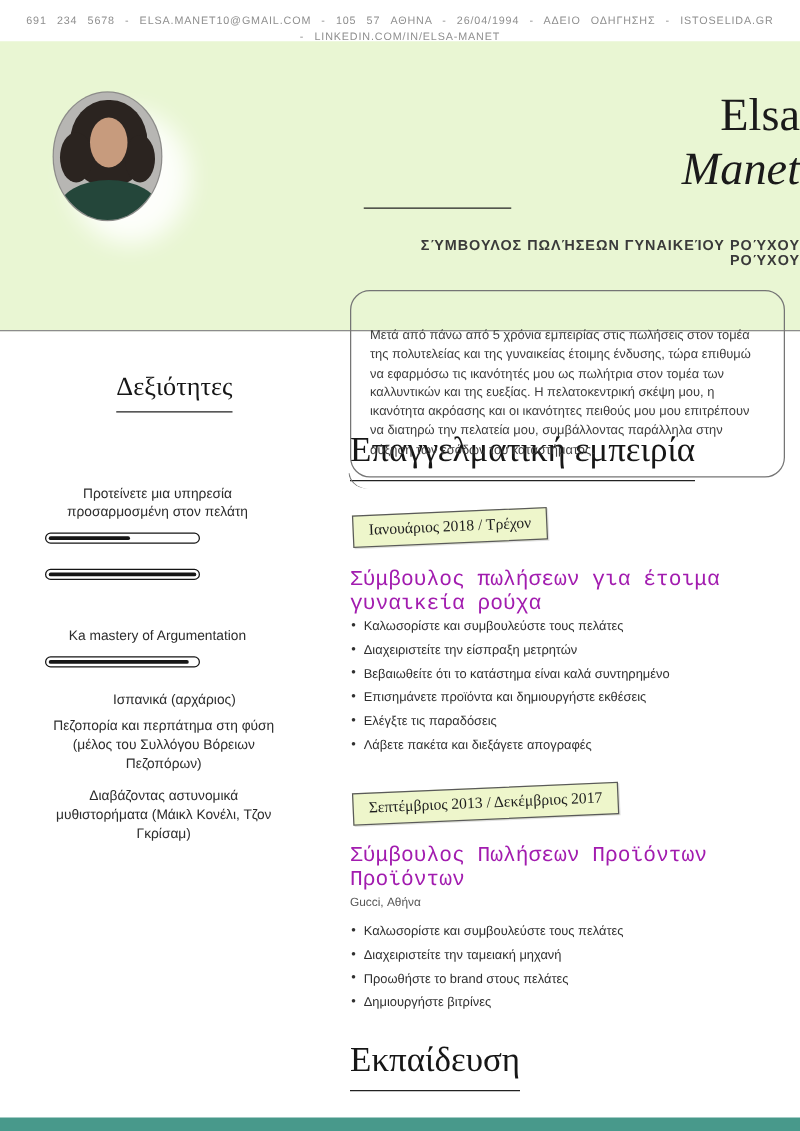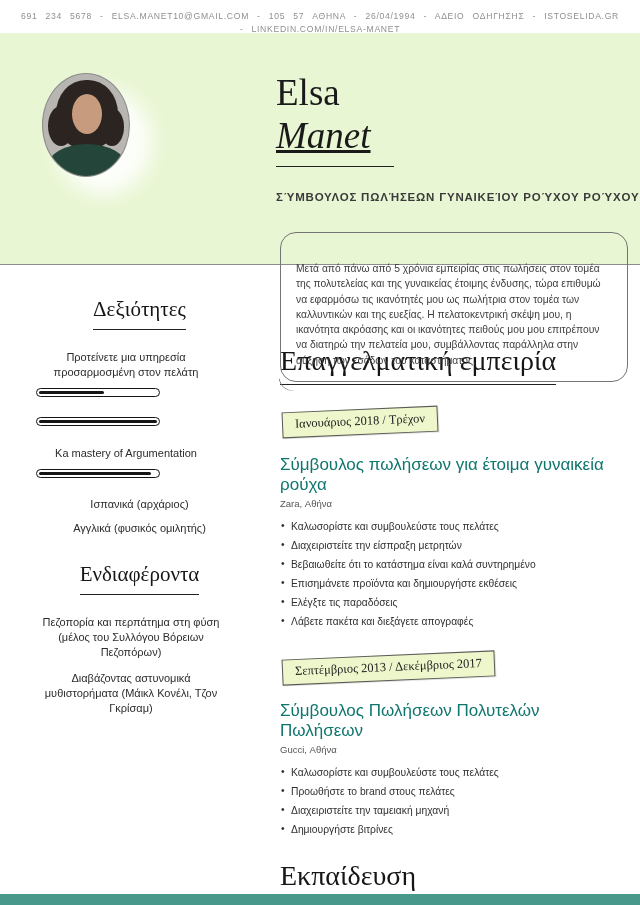--- a/index.html
+++ b/index.html
@@ -18,23 +18,23 @@
                       background:rgba(255,255,255,.9);border-radius:50%;filter:blur(10px);}
   .photo{position:absolute;inset:0;border-radius:50%;background:#b7b6b3;overflow:hidden;
          border:1px solid rgba(60,60,60,.35);}
   .photo .hair{position:absolute;left:13px;top:6px;width:62px;height:70px;border-radius:48%;background:#2b242d;
                background:#2b2420;}
   .photo .hair::before{content:"";position:absolute;left:-8px;top:26px;width:26px;height:40px;border-radius:50%;background:#2b2420;}
   .photo .hair::after{content:"";position:absolute;right:-6px;top:28px;width:24px;height:38px;border-radius:50%;background:#2b2420;}
   .photo .face{position:absolute;left:29px;top:20px;width:30px;height:40px;border-radius:50%;background:#c79b7d;}
   .photo .body{position:absolute;left:4px;bottom:-14px;width:80px;height:46px;border-radius:50% 50% 0 0;background:#24463a;}
 
-  .name-block{position:absolute;left:276px;top:38px;}
+  .name-block{position:absolute;left:291px;top:38px;text-align:right;}
   h1{margin:0;font-family:"Liberation Serif",serif;font-weight:500;font-size:37px;line-height:43px;color:#1a1a1a;}
-  h1 .last{font-style:italic;text-decoration:underline;}
+  h1 .last{font-style:italic;}
   .name-underline{width:118px;border-top:1.5px solid #222;margin-top:9px;}
   .job-title{margin-top:24px;font-size:11.5px;letter-spacing:.8px;color:#3a3a3a;font-weight:600;}
 
   
   .bubble{position:absolute;left:280px;top:232px;width:348px;box-sizing:border-box;
           border:1px solid #757575;border-radius:16px;padding:28px 15px 13px;z-index:3;background:transparent;}
   .bubble::after{content:"";position:absolute;left:-1px;bottom:-11px;width:13px;height:15px;
                  border-left:1.3px solid #757575;border-bottom-left-radius:15px;transform:rotate(-12deg);}
   .bubble p{margin:0;font-size:10.3px;line-height:15.3px;color:#3d3d3d;}
 
@@ -42,34 +42,34 @@
   .columns{display:flex;}
   .sidebar{width:243px;box-sizing:border-box;padding:32px 0 16px 36px;text-align:center;}
   .main{flex:1;box-sizing:border-box;padding:80px 14px 0 37px;}
 
   h2{font-family:"Liberation Serif",serif;font-weight:500;color:#161616;margin:0 0 20px;
      display:inline-block;border-bottom:1.5px solid #222;padding-bottom:7px;}
   .sidebar h2{font-size:21px;}
   .main h2{font-size:28px;margin-bottom:22px;}
 
   .skill{margin-bottom:20px;}
-  .skill-label{font-size:11px;line-height:15px;color:#2c2c2c;margin-bottom:8px;max-width:180px;}
+  .skill-label{font-size:11px;line-height:15px;color:#2c2c2c;margin-bottom:8px;max-width:180px;margin-top:38px;}
   .skill-bar{width:124px;height:9px;box-sizing:border-box;border:1.4px solid #141414;border-radius:6px;
              padding:1.5px 2px;}
   .skill-fill{height:3.2px;background:#161616;border-radius:3px;}
 
   .lang-item{font-size:11px;color:#2c2c2c;margin:12px 0 8px;}
   .interest-item{font-size:11px;line-height:15px;color:#2c2c2c;margin:0 0 11px;max-width:190px;}
   .gap-top{margin-top:16px;}
   .gap-top2{margin-top:20px;}
 
   .badge{display:inline-block;transform:rotate(-2.5deg);background:#eef6cb;border:1px solid #5a5a5a;
          padding:4px 12px 5px;font-family:"Liberation Serif",serif;font-size:12.5px;color:#1e1e1e;
          margin:2px 0 16px 2px;box-shadow:1px 1px 0 rgba(0,0,0,.12);}
-  .job h3,.edu h3{font-family:Liberation Sans, sans-serif;font-size:17px;font-weight:500;color:#0f766e;margin:4px 0 3px;}
+  .job h3,.edu h3{font-family:Liberation Mono, monospace;font-size:17px;font-weight:500;color:#a21caf;margin:4px 0 3px;}
   .company{font-size:9.5px;color:#555;margin-bottom:12px;}
   ul.bullets{list-style:none;margin:0 0 24px;padding:0;}
   ul.bullets li{font-size:10.3px;color:#303030;line-height:12.5px;margin-bottom:6.5px;padding-left:11px;position:relative;}
   ul.bullets li::before{content:"\2022";position:absolute;left:1px;top:-1px;color:#303030;}
 
   .footer-bar{position:absolute;left:0;right:0;bottom:0;height:11px;background:#48998b;}
 </style>
 </head>
 <body>
 
@@ -118,52 +118,49 @@
           </div>
       </div>
       <div class="skill">
         <div class="skill-label">Ka mastery of Argumentation</div>
         <div class="skill-bar">
             <div class="skill-fill" style="width: 95%;"></div>
           </div>
       </div>
 
       <div class="lang-item">Ισπανικά (αρχάριος)</div>
-      <div class="lang-item">Αγγλικά (φυσικός ομιλητής)</div>
 
-      <h2 class="gap-top2">Ενδιαφέροντα</h2>
       <div class="interest-item">Πεζοπορία και περπάτημα στη φύση (μέλος του Συλλόγου Βόρειων Πεζοπόρων)</div>
       <div class="interest-item">Διαβάζοντας αστυνομικά μυθιστορήματα (Μάικλ Κονέλι, Τζον Γκρίσαμ)</div>
     </aside>
 
     <main class="main">
       <h2>Επαγγελματική εμπειρία</h2>
 
       <div class="job">
         <div><span class="badge">Ιανουάριος 2018 / Τρέχον</span></div>
         <h3>Σύμβουλος πωλήσεων για έτοιμα γυναικεία ρούχα</h3>
-        <div class="company">Zara, Αθήνα</div>
         <ul class="bullets">
           <li>Καλωσορίστε και συμβουλεύστε τους πελάτες</li>
           <li>Διαχειριστείτε την είσπραξη μετρητών</li>
           <li>Βεβαιωθείτε ότι το κατάστημα είναι καλά συντηρημένο</li>
           <li>Επισημάνετε προϊόντα και δημιουργήστε εκθέσεις</li>
           <li>Ελέγξτε τις παραδόσεις</li>
           <li>Λάβετε πακέτα και διεξάγετε απογραφές</li>
         </ul>
       </div>
 
       <div class="job">
         <div><span class="badge">Σεπτέμβριος 2013 / Δεκέμβριος 2017</span></div>
-        <h3>Σύμβουλος Πωλήσεων Πολυτελών Πωλήσεων</h3>
+        <h3>Σύμβουλος Πωλήσεων Προϊόντων Προϊόντων</h3>
         <div class="company">Gucci, Αθήνα</div>
         <ul class="bullets">
           <li>Καλωσορίστε και συμβουλεύστε τους πελάτες</li>
+          <li>Διαχειριστείτε την ταμειακή μηχανή</li>
           <li>Προωθήστε το brand στους πελάτες</li>
-          <li>Διαχειριστείτε την ταμειακή μηχανή</li>
           <li>Δημιουργήστε βιτρίνες</li>
         </ul>
       </div>
 
       <h2>Εκπαίδευση</h2>
       
     </main>
 
   </div>
 

